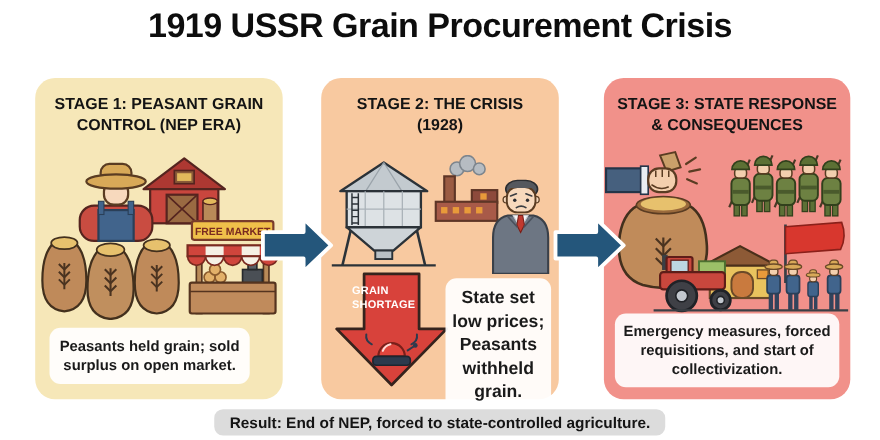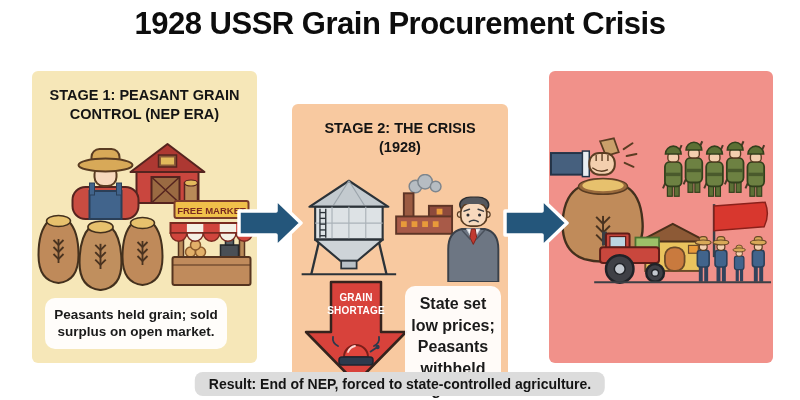--- a/index.html
+++ b/index.html
@@ -7,25 +7,25 @@
     width:800px;height:400px;position:relative;overflow:hidden;
     background:#ffffff;
     font-family:"Liberation Sans","DejaVu Sans",sans-serif;
     color:#111;
   }
   .title{
     position:absolute;top:6px;left:0;width:800px;text-align:center;
     font-size:31px;font-weight:800;letter-spacing:-0.5px;color:#0d0d0d;
   }
   .panel{
-    position:absolute;top:71px;height:292px;border-radius:6px;
+    position:absolute;top:71px;height:292px;border-radius:18px;
     box-sizing:border-box;
   }
   .panel1{left:32px;width:225px;background:var(--stage1-bg,#f6e7b8);}
-  .panel2{left:292px;width:216px;background:var(--stage2-bg,#f8c9a0);margin-top:33px;}
+  .panel2{left:292px;width:216px;background:var(--stage2-bg,#f8c9a0);}
   .panel3{left:549px;width:224px;background:var(--stage3-bg,#f1918a);}
   .stage-title{
     margin:15px 10px 0 10px;text-align:center;
     font-size:14.5px;line-height:1.28;font-weight:800;color:#141414;
   }
   .illus{position:absolute;left:0;width:100%;}
   .illus1{top:68px;height:152px;}
   .illus2{top:70px;height:108px;}
   .illus3{top:64px;height:152px;}
   .caption{
@@ -35,35 +35,35 @@
   }
   .caption1{left:13px;right:30px;bottom:14px;padding:8px 4px;font-size:13.5px;line-height:1.3;}
   .caption2{right:7px;top:182px;width:96px;padding:7px 2px;font-size:16px;line-height:1.35;box-sizing:border-box;}
   .caption3{left:10px;right:10px;bottom:11px;padding:7px 4px;font-size:13.5px;line-height:1.3;}
   .flow-arrow{position:absolute;top:194px;width:68px;height:58px;}
   .fa1{left:236px;}
   .fa2{left:502px;}
   .crisis-arrow{position:absolute;left:8px;top:176px;width:112px;height:106px;}
   .crisis-arrow svg{position:absolute;left:0;top:0;}
   .shortage-label{
-    position:absolute;top:12px;left:20px;width:72px;text-align:center;
+    position:absolute;top:12px;left:20px;width:72px;
     font-size:10px;line-height:1.25;font-weight:800;color:#ffffff;letter-spacing:0.2px;
   }
   .result{
     position:absolute;left:50%;top:372px;transform:translateX(-50%);
     background:var(--result-bg,#dcdcdc);border-radius:8px;
     padding:4px 14px;white-space:nowrap;
     font-size:14px;font-weight:700;color:#141414;
   }
   svg text{font-family:"Liberation Sans","DejaVu Sans",sans-serif;}
 </style>
 </head>
 <body>
 
-<div class="title">1928 USSR Grain Procurement Crisis</div>
+<div class="title">1919 USSR Grain Procurement Crisis</div>
 
 <section class="panel panel1">
   <h2 class="stage-title">STAGE 1: PEASANT GRAIN CONTROL (NEP ERA)</h2>
 
   <svg class="illus illus1" viewBox="0 0 224 152">
 
     <g>
       <rect x="104" y="30" width="62" height="34" fill="#c9463e" stroke="#55241f" stroke-width="2"></rect>
       <polygon points="98,33 135,5 172,33" fill="#ad3832" stroke="#55241f" stroke-width="2" stroke-linejoin="round"></polygon>
       <rect x="126" y="16" width="18" height="12" fill="#8a5a38" stroke="#55241f" stroke-width="1.5"></rect>
@@ -222,20 +222,21 @@
         <rect x="39" y="77" width="34" height="8" rx="3" fill="#2c3a4d" stroke="#1d2630" stroke-width="1.5"></rect>
       </g>
     </svg>
     <div class="shortage-label">GRAIN SHORTAGE</div>
   </div>
 
   <div class="caption caption2">State set low prices; Peasants withheld grain.</div>
 </section>
 
 <section class="panel panel3">
+  <h2 class="stage-title">STAGE 3: STATE RESPONSE &amp; CONSEQUENCES</h2>
 
   <svg class="illus illus3" viewBox="0 0 228 150">
     <defs>
       <g id="soldier">
         <line x1="17" y1="2" x2="-2" y2="46" stroke="#4a3926" stroke-width="2"></line>
         <rect x="2.5" y="43" width="5" height="11" fill="#5d7036" stroke="#32401c" stroke-width="1.2"></rect>
         <rect x="9.5" y="43" width="5" height="11" fill="#5d7036" stroke="#32401c" stroke-width="1.2"></rect>
         <rect x="0" y="19" width="17" height="25" rx="5" fill="#6d8142" stroke="#32401c" stroke-width="1.8"></rect>
         <rect x="1" y="30" width="15" height="3.5" fill="#4a5a2c"></rect>
         <rect x="3" y="10" width="11" height="9" rx="3.5" fill="#f3cfae" stroke="#5a3c22" stroke-width="1.4"></rect>
@@ -309,20 +310,21 @@
       <g>
         <use href="#peasant" transform="translate(150,100)"></use>
         <use href="#peasant" transform="translate(168,100)"></use>
         <use href="#peasant" transform="translate(188,109) scale(0.8)"></use>
         <use href="#peasant" transform="translate(206,100)"></use>
       </g>
       <line x1="46" y1="147.5" x2="226" y2="147.5" stroke="#3a3f45" stroke-width="2"></line>
     </g>
   </svg>
 
+  <div class="caption caption3">Emergency measures, forced requisitions, and start of collectivization.</div>
 </section>
 
 <svg class="flow-arrow fa1" viewBox="0 0 68 58">
   <polygon points="3,17 40,17 40,5 65,29 40,53 40,41 3,41" fill="var(--flow-arrow,#24567b)" stroke="#ffffff" stroke-width="3.5" stroke-linejoin="round"></polygon>
 </svg>
 <svg class="flow-arrow fa2" viewBox="0 0 68 58">
   <polygon points="3,17 40,17 40,5 65,29 40,53 40,41 3,41" fill="var(--flow-arrow,#24567b)" stroke="#ffffff" stroke-width="3.5" stroke-linejoin="round"></polygon>
 </svg>
 
 <div class="result">Result: End of NEP, forced to state-controlled agriculture.</div>

